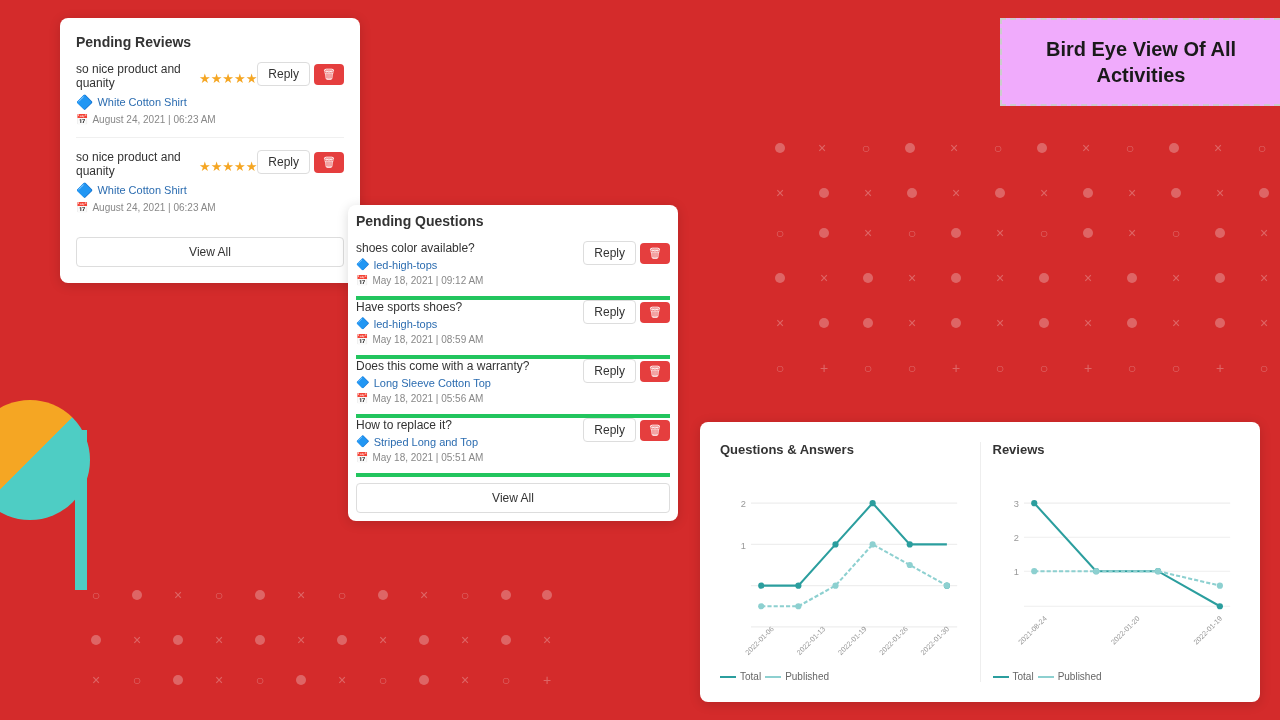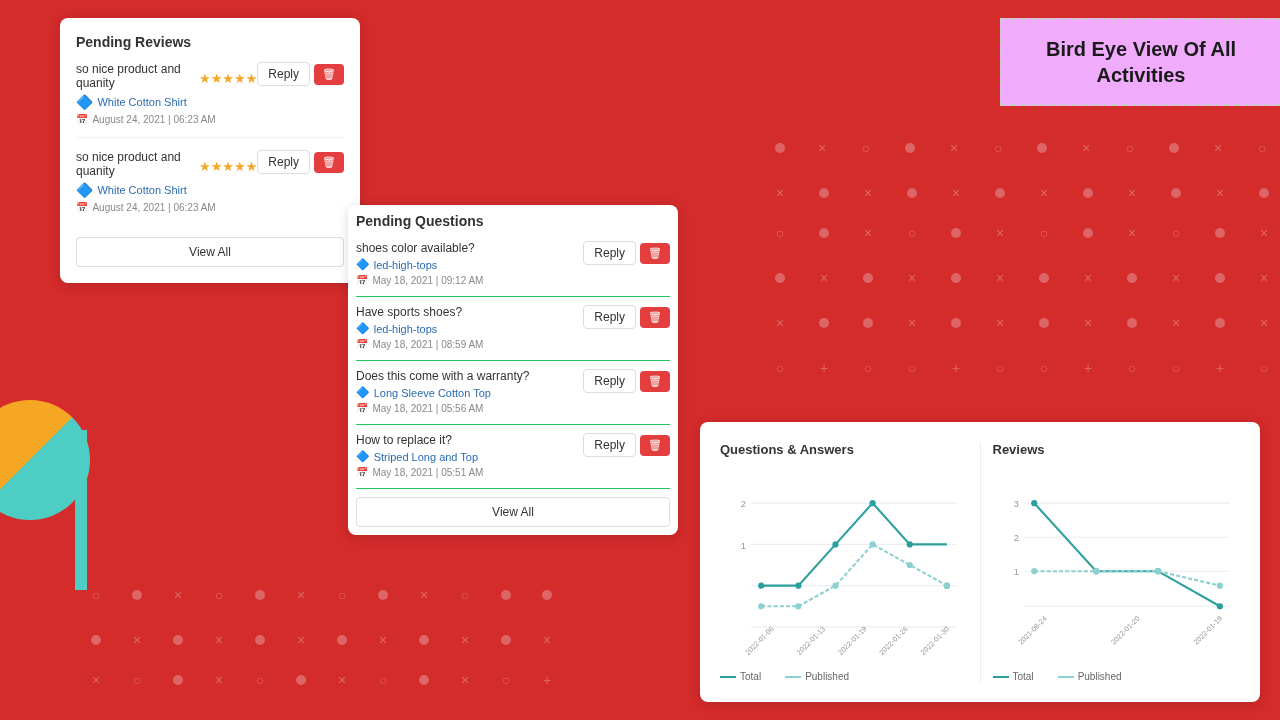--- a/index.html
+++ b/index.html
@@ -148,23 +148,23 @@
       padding: 8px;
       box-shadow: 0 2px 12px rgba(0,0,0,0.15);
     }
     .questions-card h3 {
       font-size: 14px;
       font-weight: 600;
       margin-bottom: 12px;
       color: #333;
     }
     .question-item {
-      margin-bottom: 8px;
+      margin-bottom: 0;
       padding-bottom: 10px;
-      border-bottom: 1px solid #22c55e;
+      border-bottom: 4px solid #22c55e;
     }
     .question-text {
       font-size: 12px;
       color: #333;
       margin-bottom: 3px;
     }
     .q-actions {
       display: flex;
       align-items: flex-start;
       justify-content: space-between;
@@ -209,21 +209,21 @@
       font-weight: 600;
       margin-bottom: 8px;
       color: #333;
     }
     .chart-area {
       flex: 1;
       position: relative;
     }
     .chart-legend {
       display: flex;
-      gap: 24px;
+      gap: 4px;
       margin-top: 6px;
       font-size: 10px;
       color: #666;
     }
     .legend-item {
       display: flex;
       align-items: center;
       gap: 4px;
     }
     .legend-line {

